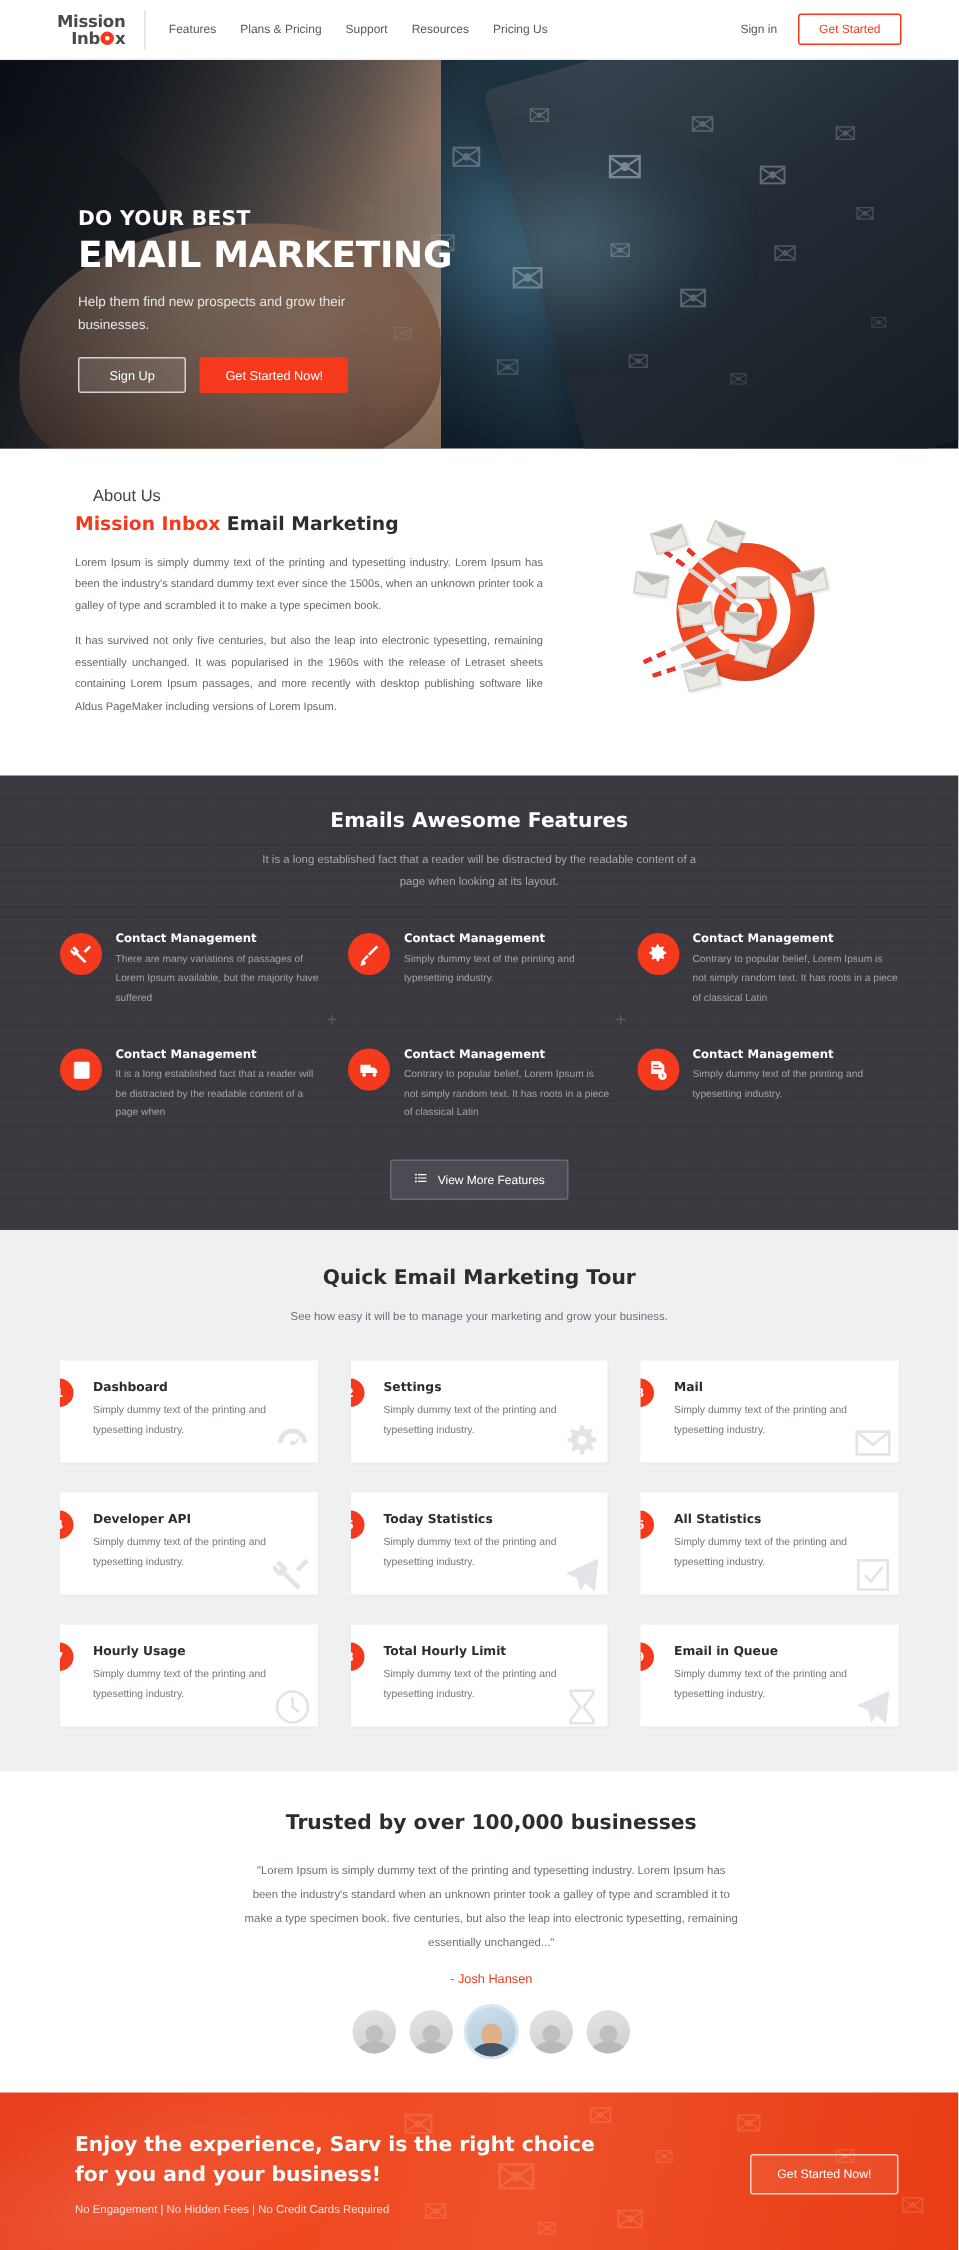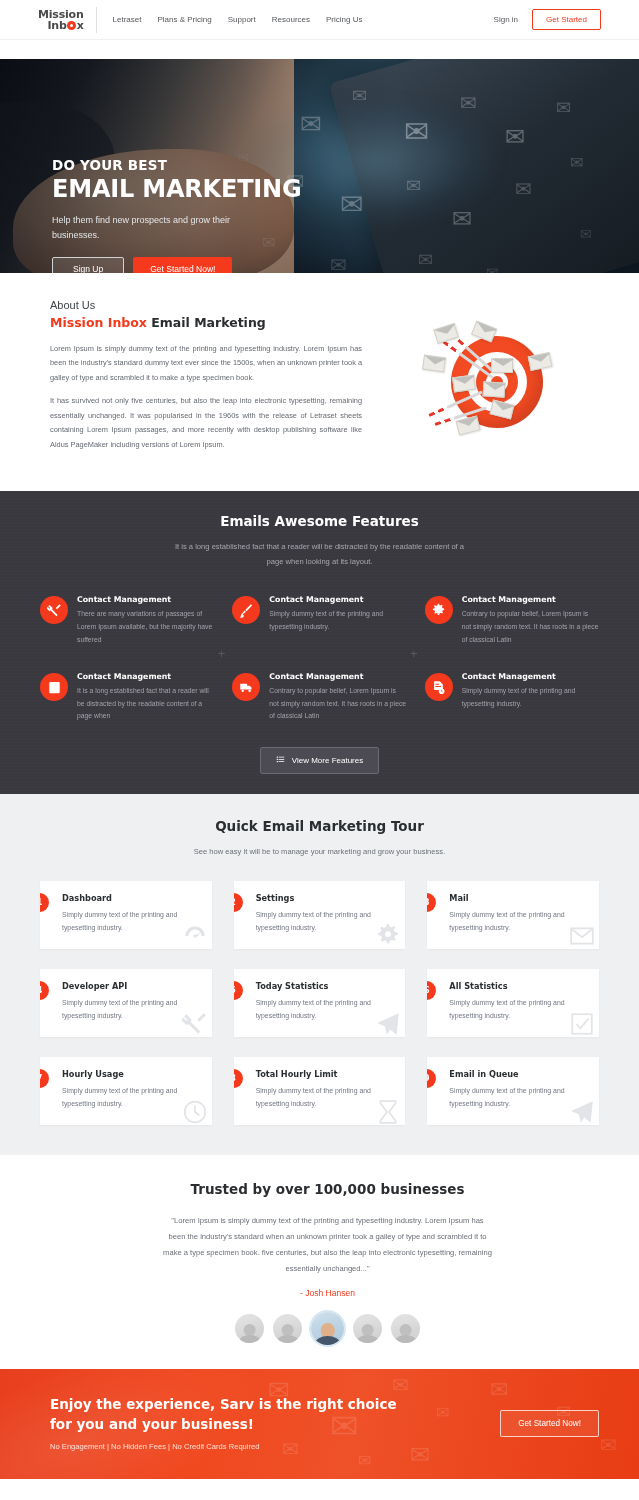--- a/index.html
+++ b/index.html
@@ -73,25 +73,24 @@
     color: #f4391c;
     border: 1px solid #f4391c;
     border-radius: 2px;
     padding: 5px 13px;
     background: #fff;
     white-space: nowrap;
   }
 
   
   .hero {
-    height: 214px;
+    height: 259px;
     position: relative;
     overflow: hidden;
     background: radial-gradient(ellipse 60% 90% at 68% 38%, #4d7d93 0%, #2e4f63 35%, #14222e 75%, #0c141c 100%);
-    margin-top: 19px;
   }
   .hero-photo-left {
     position: absolute; left: 0; top: 0; width: 46%; height: 100%;
     background: linear-gradient(120deg, #111418 0%, #2a2d33 22%, #6b6560 45%, #c49d83 70%, #d8b293 88%, #b98f72 100%);
     opacity: 0.95;
   }
   .hero-hand {
     position: absolute;
     left: 2%; top: 42%;
     width: 44%; height: 62%;
@@ -178,21 +177,21 @@
 
   
   .about {
     background: #ffffff;
     padding: 26px 38px 30px 50px;
     display: flex;
     gap: 20px;
     min-height: 184px;
   }
   .about-left { width: 312px; }
-  .about-eyebrow { font-size: 11px; color: #3f4347; margin-bottom: 4px; }
+  .about-eyebrow { font-size: 11px; color: #3f4347; margin-bottom: 4px; margin-left: 12px; }
   .about-head {
     font-family: "DejaVu Sans", sans-serif;
     font-size: 12.5px;
     font-weight: bold;
     color: #2b2e31;
     margin-bottom: 12px;
   }
   .about-head .brand { color: #f4391c; }
   .about-p {
     font-size: 7.4px;
@@ -472,21 +471,21 @@
 <div class="navbar">
   <div class="logo">
     <span class="l1">Mission</span>
     <span class="l2">
       <span>Inb</span>
         <span class="logo-o"></span>
         <span>x</span>
     </span>
   </div>
   <nav class="nav-links">
-    <a href="#">Letraset</a>
+    <a href="#">Features</a>
     <a href="#">Plans &amp; Pricing</a>
     <a href="#">Support</a>
     <a href="#">Resources</a>
     <a href="#">Pricing Us</a>
   </nav>
   <div class="nav-right">
     <a href="#" class="signin">Sign in</a>
     <button class="btn-getstarted">Get Started</button>
   </div>
 </div>

